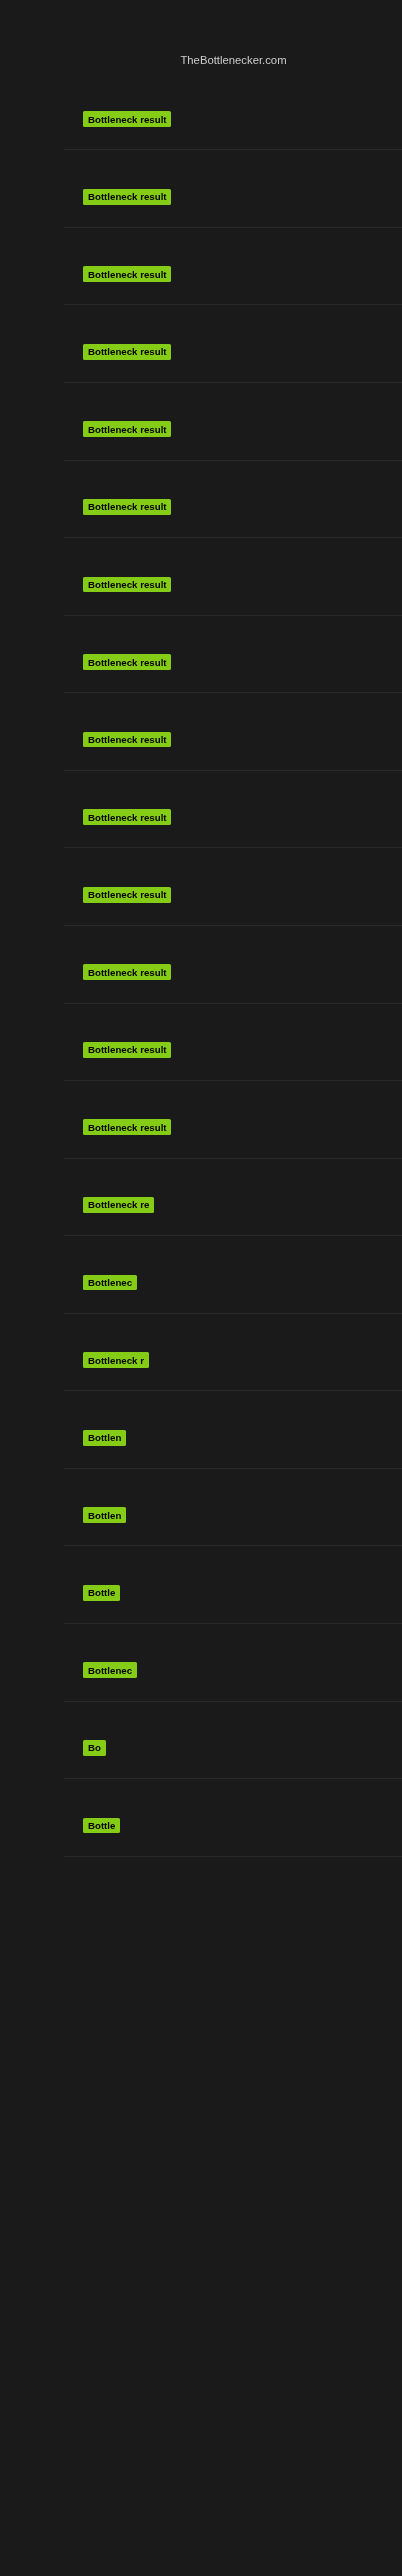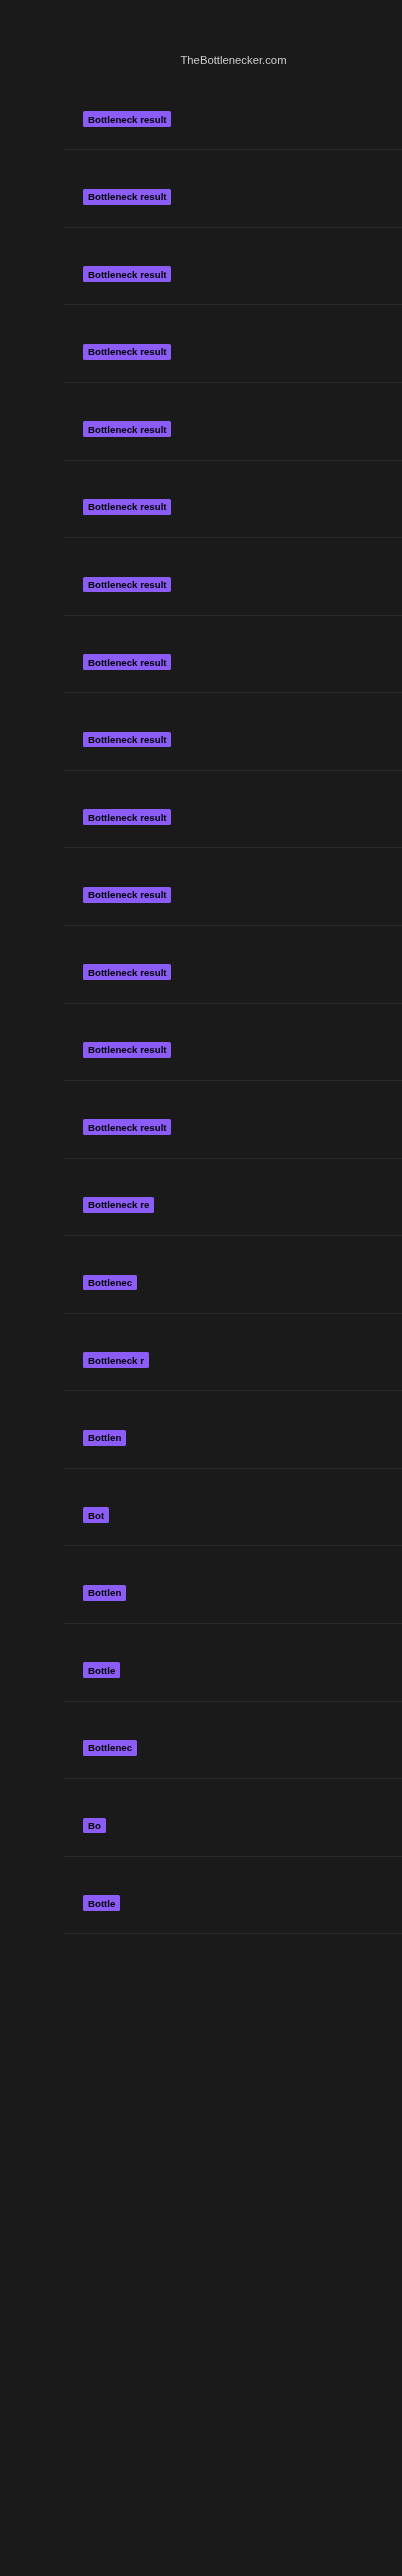--- a/index.html
+++ b/index.html
@@ -19,21 +19,21 @@
     .site-title {
       text-align: center;
       color: #cccccc;
       font-size: 11.3px;
       padding: 6.4px 0;
       font-weight: normal;
     }
 
     .bottleneck-badge {
       display: inline-block;
-      background-color: #8b5cf6;
+      background-color: #84cc16;
       color: #000;
       font-size: 9.7px;
       font-weight: bold;
       padding: 2.4px 4.8px;
       border-radius: 1.6px;
       white-space: nowrap;
       overflow: hidden;
     }
 
     .result-row {
@@ -98,23 +98,20 @@
     <div class="result-row">
       <span class="bottleneck-badge" style="max-width: 60px;">Bottlenec</span>
     </div>
     <div class="result-row">
       <span class="bottleneck-badge" style="max-width: 72px;">Bottleneck r</span>
     </div>
     <div class="result-row">
       <span class="bottleneck-badge" style="max-width: 52px;">Bottlen</span>
     </div>
     <div class="result-row">
-      <span class="bottleneck-badge" style="max-width: 31px;">Bot</span>
-    </div>
-    <div class="result-row">
       <span class="bottleneck-badge" style="max-width: 52px;">Bottlen</span>
     </div>
     <div class="result-row">
       <span class="bottleneck-badge" style="max-width: 44px;">Bottle</span>
     </div>
     <div class="result-row">
       <span class="bottleneck-badge" style="max-width: 64px; text-align: center;">Bottlenec</span>
     </div>
     <div class="result-row">
       <span class="bottleneck-badge" style="max-width: 22.5px;">Bo</span>

